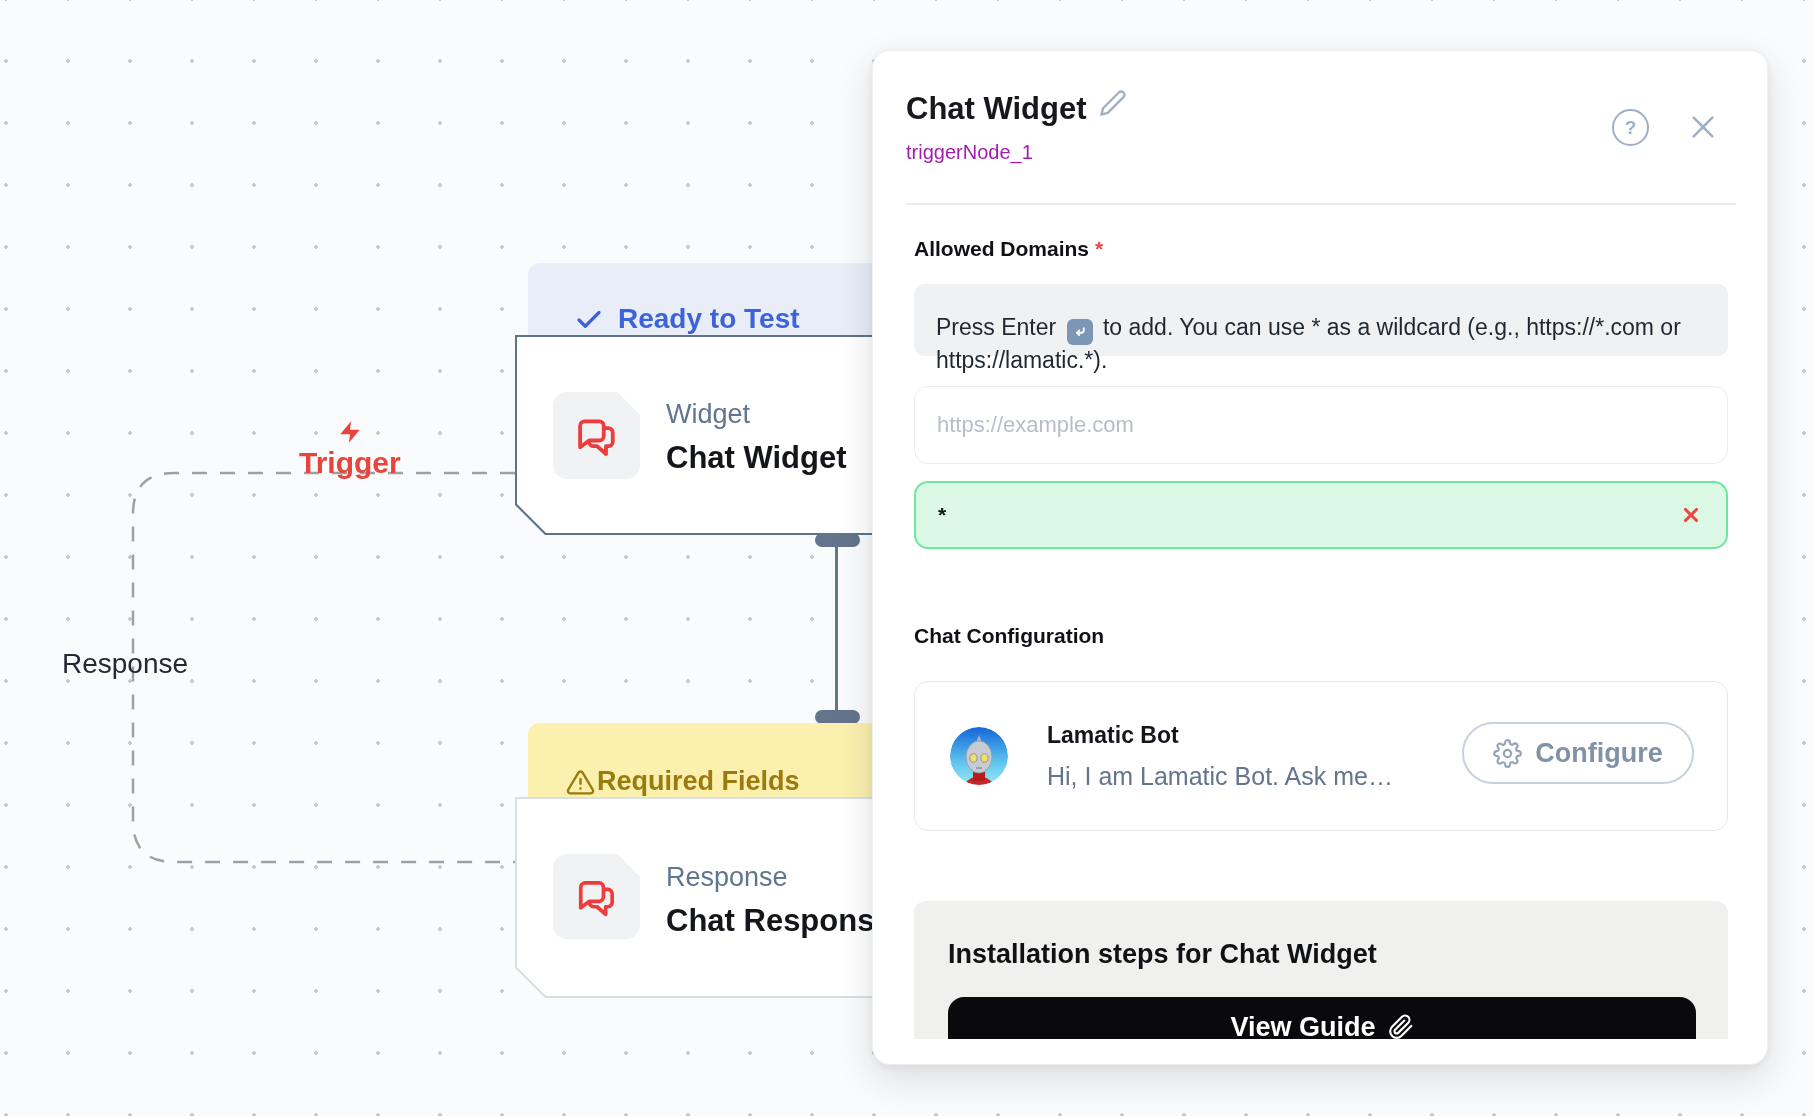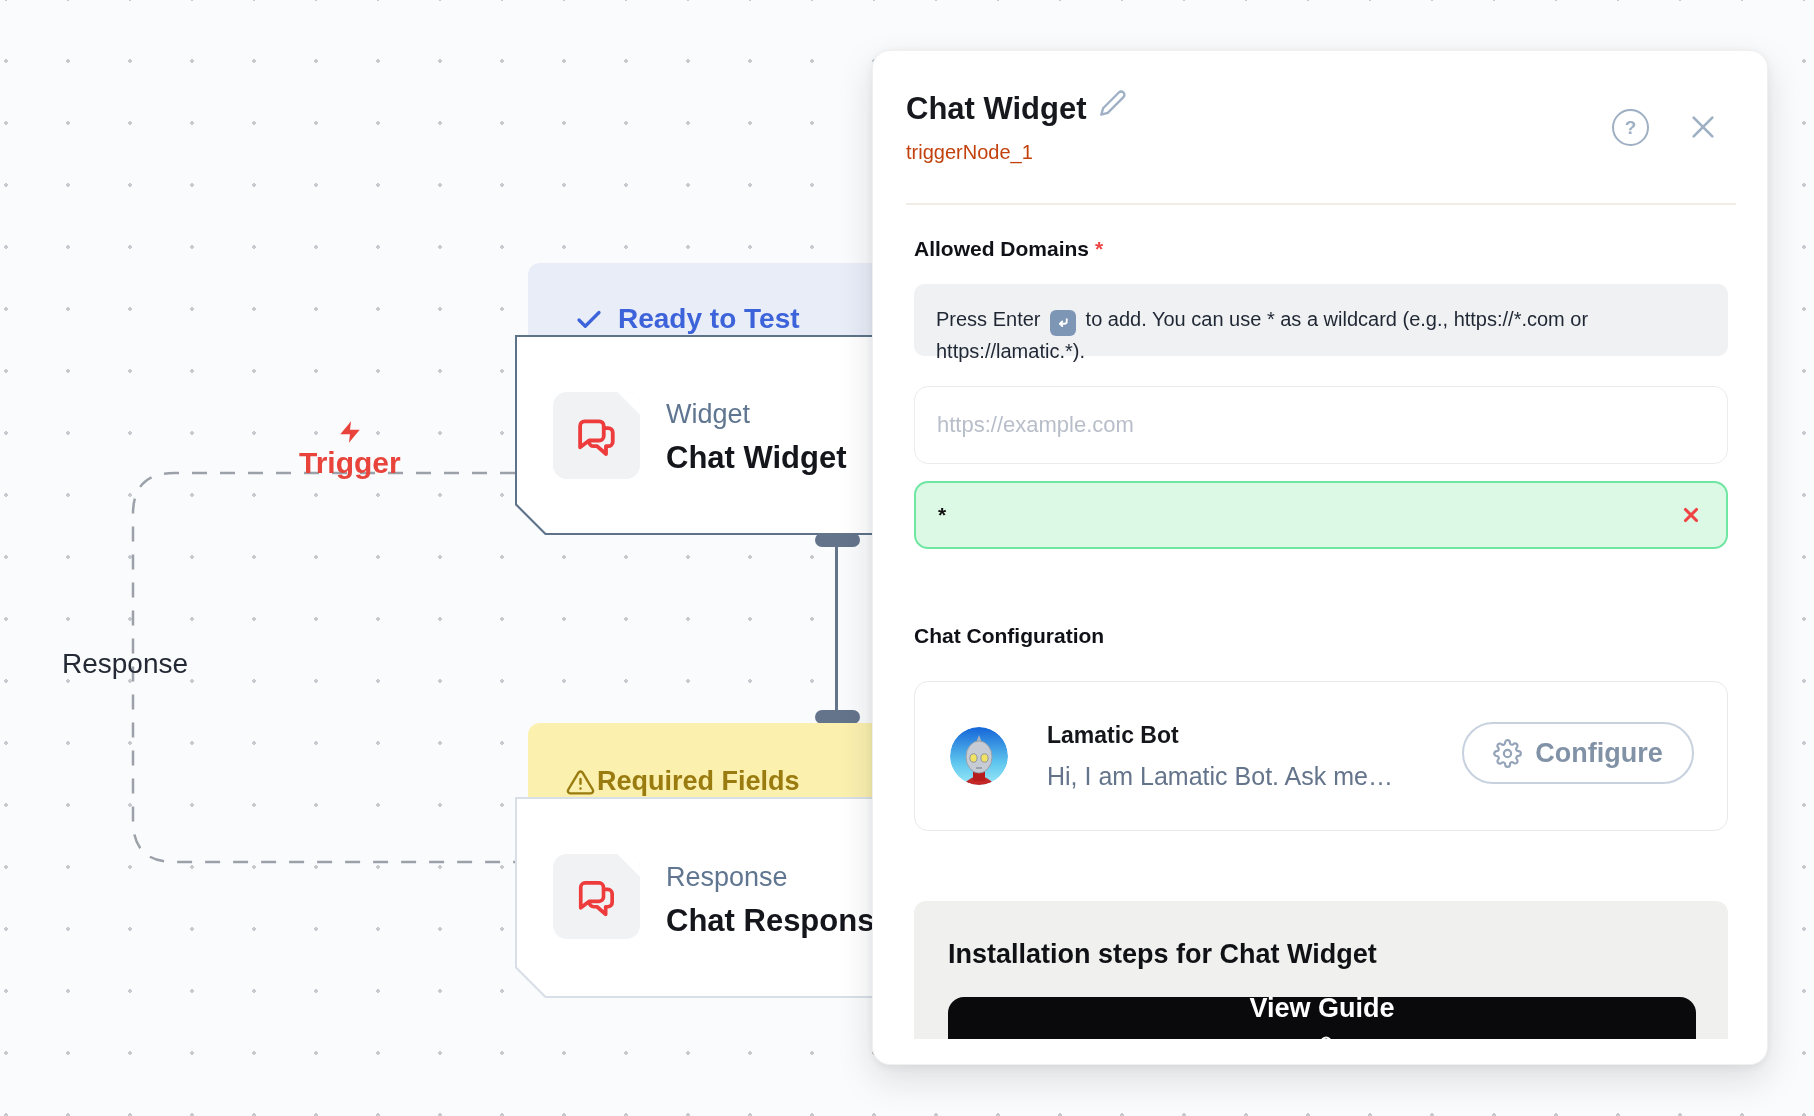--- a/index.html
+++ b/index.html
@@ -81,36 +81,36 @@
 
   
   .panel {
     position:absolute; left:872px; top:50px; width:896px; height:1015px;
     background:#fff; border:1px solid #f0f0f0; border-radius:18px;
     box-shadow:0 14px 36px rgba(15,23,42,.13), 0 2px 8px rgba(15,23,42,.06);
   }
   .panel > * { position:absolute; }
   .panel-title { left:33px; top:40px; font-size:31px; font-weight:700; color:#16181d; }
   .pencil-btn { left:226px; top:36px; width:32px; height:32px; background:none; border:none; cursor:pointer; }
-  .panel-subtitle { left:33px; top:90px; font-size:20px; color:#c2410c; }
+  .panel-subtitle { left:33px; top:90px; font-size:20px; color:#a21caf; }
   .help-btn {
     left:739px; top:58px; width:37px; height:37px; border-radius:50%;
     border:2.5px solid #9fb0c4; background:none; color:#9fb0c4;
     font-size:19px; font-weight:700; display:flex; align-items:center; justify-content:center; cursor:pointer;
   }
   .close-btn { left:814px; top:60px; width:32px; height:32px; background:none; border:none; cursor:pointer; }
   .header-divider { left:33px; top:152px; width:830px; height:0; border-top:2px solid #f0ede7; }
 
   .fld { left:41px; width:814px; }
   .section-label { top:186px; font-size:21px; font-weight:700; color:#0f1117; }
   .req-mark { color:#ef4444; margin-left:6px; }
 
   .helper-box {
     top:233px; height:72px; background:#eff1f3; border-radius:10px;
-    padding:20px 22px; font-size:20px; line-height:30px; color:#1f2733;
+    padding:28px 22px; font-size:23px; line-height:30px; color:#1f2733;
   }
   .enter-key {
     display:inline-flex; align-items:center; justify-content:center;
     width:26px; height:26px; background:#7e96b6; border-radius:6px;
     vertical-align:-6px; margin:0 4px;
   }
   .domain-input {
     top:335px; height:78px; border:1.5px solid #ececec; border-radius:14px;
     padding:0 22px; font-size:22px; color:#404040; background:#fff;
     font-family:"Liberation Sans", sans-serif; outline:none;
@@ -143,21 +143,20 @@
   .install-box {
     top:850px; height:138px; background:#f0f0ef;
     border-radius:12px 12px 0 0; overflow:hidden; padding:38px 34px 0 34px;
   }
   .install-heading { font-size:27px; font-weight:700; color:#101114; }
   .view-guide-btn {
     margin-top:27px; width:748px; height:60px; background:#0a0a0c; border:none;
     border-radius:16px; color:#fff; font-size:27px; font-weight:700;
     display:flex; align-items:center; justify-content:center; gap:12px; cursor:pointer;
     font-family:"Liberation Sans", sans-serif;
-    flex-direction:column;
   }
 </style>
 </head>
 <body>
 
 <div class="canvas">
 
   <svg class="overlay-svg" width="1814" height="1116">
     <path d="M515 473 H174 Q133 473 133 514 V821 Q133 862 174 862 H515" fill="none" stroke="#9ba1a8" stroke-width="2.5" stroke-dasharray="15 13"></path>
   </svg>

